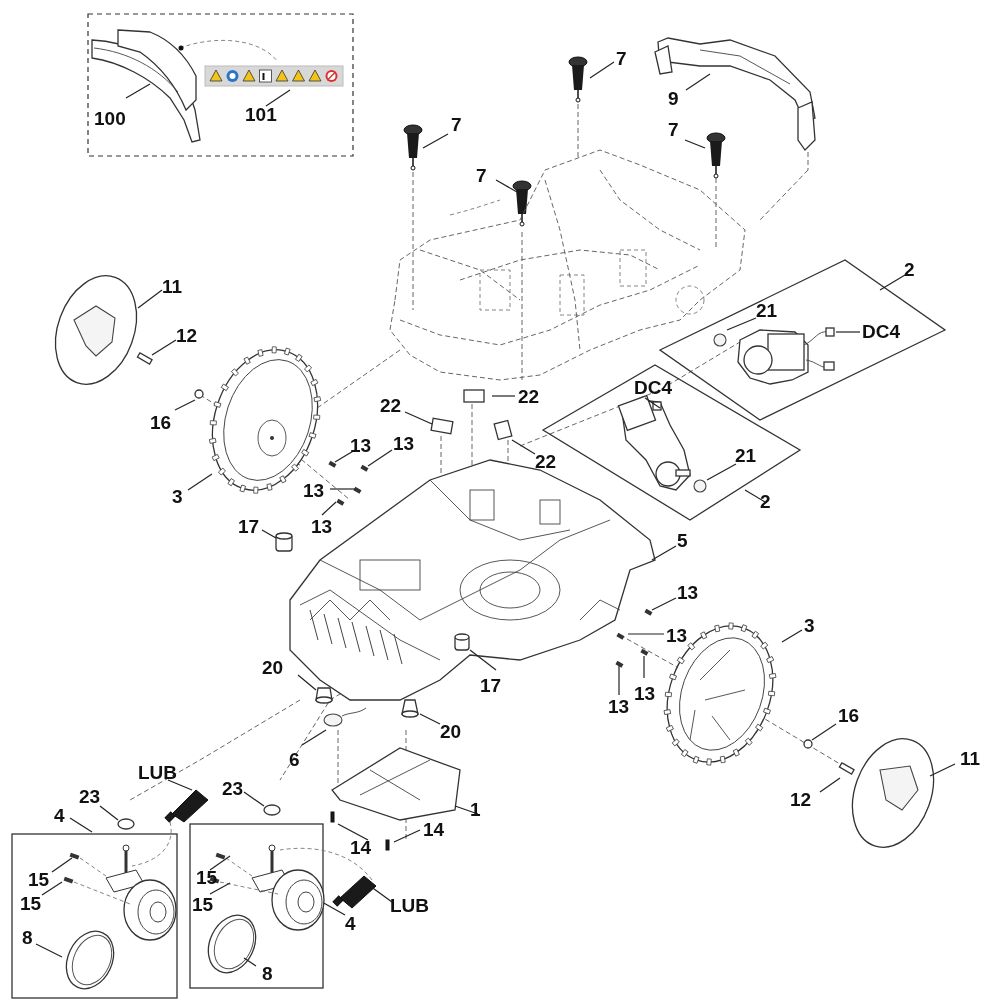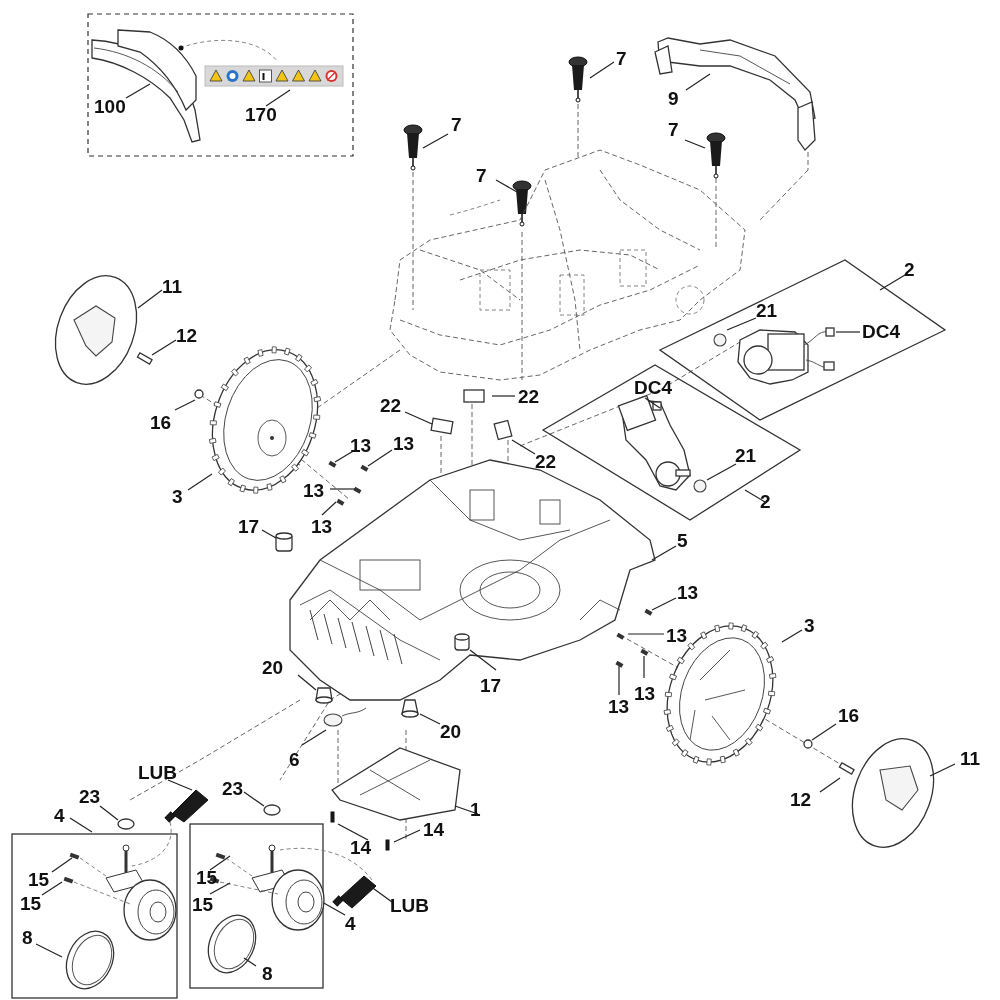--- a/index.html
+++ b/index.html
@@ -412,22 +412,22 @@
 
   <line class="lead" x1="52" y1="872" x2="72" y2="858"></line>
   <line class="lead" x1="42" y1="895" x2="62" y2="882"></line>
   <line class="lead" x1="210" y1="870" x2="230" y2="856"></line>
   <line class="lead" x1="210" y1="894" x2="230" y2="883"></line>
 
   <line class="lead" x1="36" y1="944" x2="62" y2="957"></line>
   <line class="lead" x1="244" y1="958" x2="256" y2="966"></line>
 </svg>
 
-<div class="lbl" style="left:94px;top:97px">100</div>
-<div class="lbl" style="left:245px;top:105px">170</div>
+<div class="lbl" style="left:94px;top:109px">100</div>
+<div class="lbl" style="left:245px;top:105px">101</div>
 <div class="lbl" style="left:668px;top:89px">9</div>
 <div class="lbl" style="left:616px;top:49px">7</div>
 <div class="lbl" style="left:451px;top:115px">7</div>
 <div class="lbl" style="left:476px;top:166px">7</div>
 <div class="lbl" style="left:668px;top:120px">7</div>
 <div class="lbl" style="left:904px;top:260px">2</div>
 <div class="lbl" style="left:760px;top:492px">2</div>
 <div class="lbl" style="left:756px;top:301px">21</div>
 <div class="lbl" style="left:735px;top:446px">21</div>
 <div class="lbl" style="left:862px;top:322px">DC4</div>

